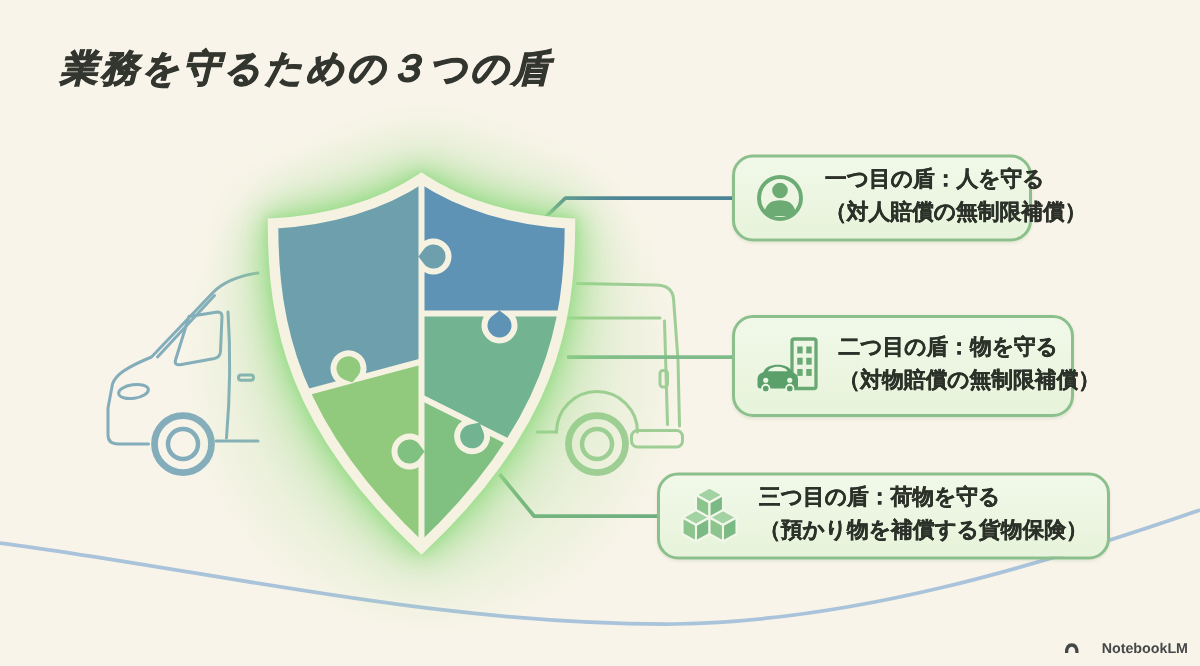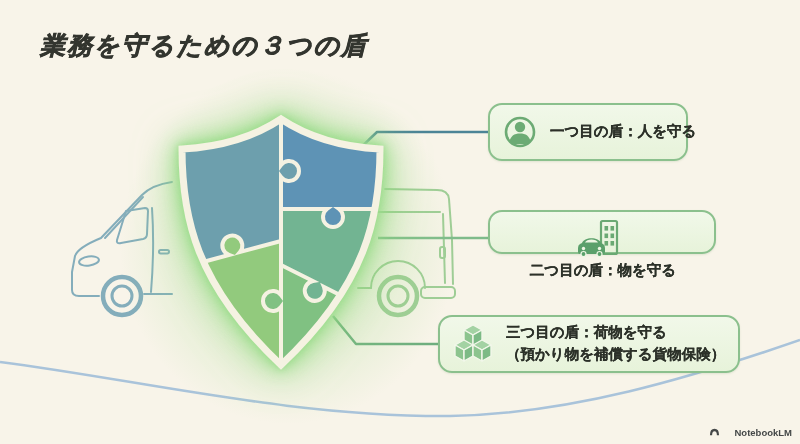--- a/index.html
+++ b/index.html
@@ -31,21 +31,21 @@
     background:linear-gradient(180deg,#f1f8e9 0%, #e7f3da 100%);
     border:2px solid #8bc08d;
     border-radius:14px;
     display:flex; align-items:center;
     padding:6px 10px 6px 12px;
     box-shadow:0 1px 2px rgba(100,140,90,0.15);
   }
   .callout .icon { flex:0 0 auto; margin-right:12px; display:flex; align-items:center; }
   .callout .txt { font-size:14.5px; font-weight:700; color:#2c3129; line-height:1.5; white-space:nowrap; -webkit-text-stroke:0.2px #2c3129; }
   #callout-1 { left:488px; top:103px; width:200px; height:58px; }
-  #callout-2 { left:488px; top:210px; width:228px; height:44px;flex-direction:column; }
+  #callout-2 { left:488px; top:210px; width:228px; height:68px; }
   #callout-3 { left:438px; top:315px; width:302px; height:58px; }
   .footer {
     position:absolute; right:8px; bottom:6px;
     display:flex; align-items:center; gap:14px;
     font-size:9.5px; font-weight:600; color:#454848;
   }
 </style>
 </head>
 <body>
 
@@ -127,20 +127,21 @@
         </defs>
       <circle cx="18" cy="18" r="14" fill="none" stroke="#6cab74" stroke-width="2.6"></circle>
       <g clip-path="url(#pclip)" fill="#6cab74">
         <circle cx="18" cy="13" r="5.2"></circle>
         <path d="M7,30 C8,21.5 12.5,19.5 18,19.5 C23.5,19.5 28,21.5 29,30 Z"></path>
       </g>
     </svg>
   </span>
   <span class="txt">
     <div>一つ目の盾：人を守る</div>
+    <div>（対人賠償の無制限補償）</div>
   </span>
 </div>
 
 <div class="callout" id="callout-2">
   <span class="icon">
     <svg width="45" height="42" viewBox="0 0 45 42">
       <rect x="26" y="3" width="16" height="33" rx="1.5" fill="none" stroke="#6aa973" stroke-width="2.2"></rect>
       <g fill="#6aa973">
         <rect x="29.5" y="8" width="3.6" height="4.6"></rect>
           <rect x="35.5" y="8" width="3.6" height="4.6"></rect>
@@ -154,20 +155,21 @@
         <path d="M10,24.5 C11.5,20.5 21.5,20.5 23,24.5 Z" fill="#eef6e4"></path>
         <circle cx="8.5" cy="30.5" r="1.7" fill="#eef6e4"></circle>
         <circle cx="24.5" cy="30.5" r="1.7" fill="#eef6e4"></circle>
         <circle cx="8.5" cy="36" r="2.5" fill="#5ba06b" stroke="#eef6e4" stroke-width="1.2"></circle>
         <circle cx="24.5" cy="36" r="2.5" fill="#5ba06b" stroke="#eef6e4" stroke-width="1.2"></circle>
       </g>
     </svg>
   </span>
   <span class="txt">
     <div>二つ目の盾：物を守る</div>
+    <div>（対物賠償の無制限補償）</div>
   </span>
 </div>
 
 <div class="callout" id="callout-3">
   <span class="icon">
     <svg width="42" height="44" viewBox="0 0 42 44">
       <g stroke="#f2f7ea" stroke-width="1.4" stroke-linejoin="round">
         <polygon points="21,3 30,8 21,13 12,8" fill="#a3d2a3"></polygon>
         <polygon points="12,8 21,13 21,24 12,19" fill="#8cc48e"></polygon>
         <polygon points="30,8 21,13 21,24 30,19" fill="#7cba85"></polygon>

